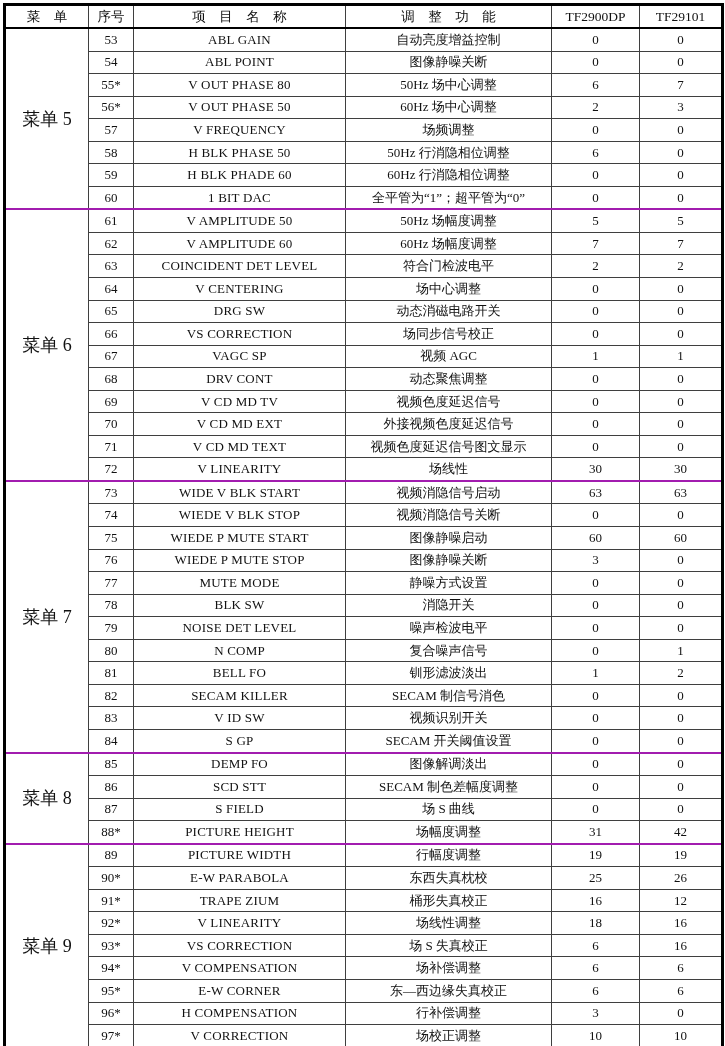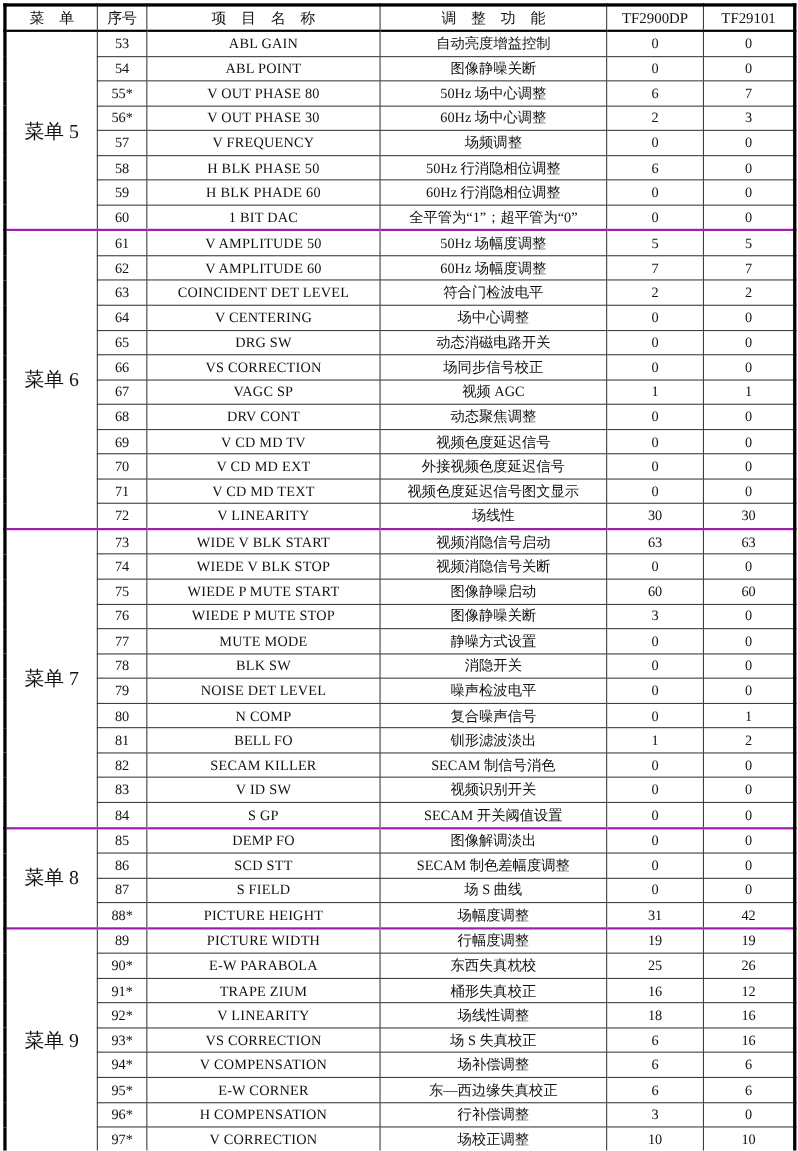--- a/index.html
+++ b/index.html
@@ -99,21 +99,21 @@
         </tr>
         <tr>
           <td>55*</td>
           <td class="item-cell">V OUT PHASE 80</td>
           <td>50Hz 场中心调整</td>
           <td>6</td>
           <td>7</td>
         </tr>
         <tr>
           <td>56*</td>
-          <td class="item-cell">V OUT PHASE 30</td>
+          <td class="item-cell">V OUT PHASE 50</td>
           <td>60Hz 场中心调整</td>
           <td>2</td>
           <td>3</td>
         </tr>
         <tr>
           <td>57</td>
           <td class="item-cell">V FREQUENCY</td>
           <td>场频调整</td>
           <td>0</td>
           <td>0</td>

